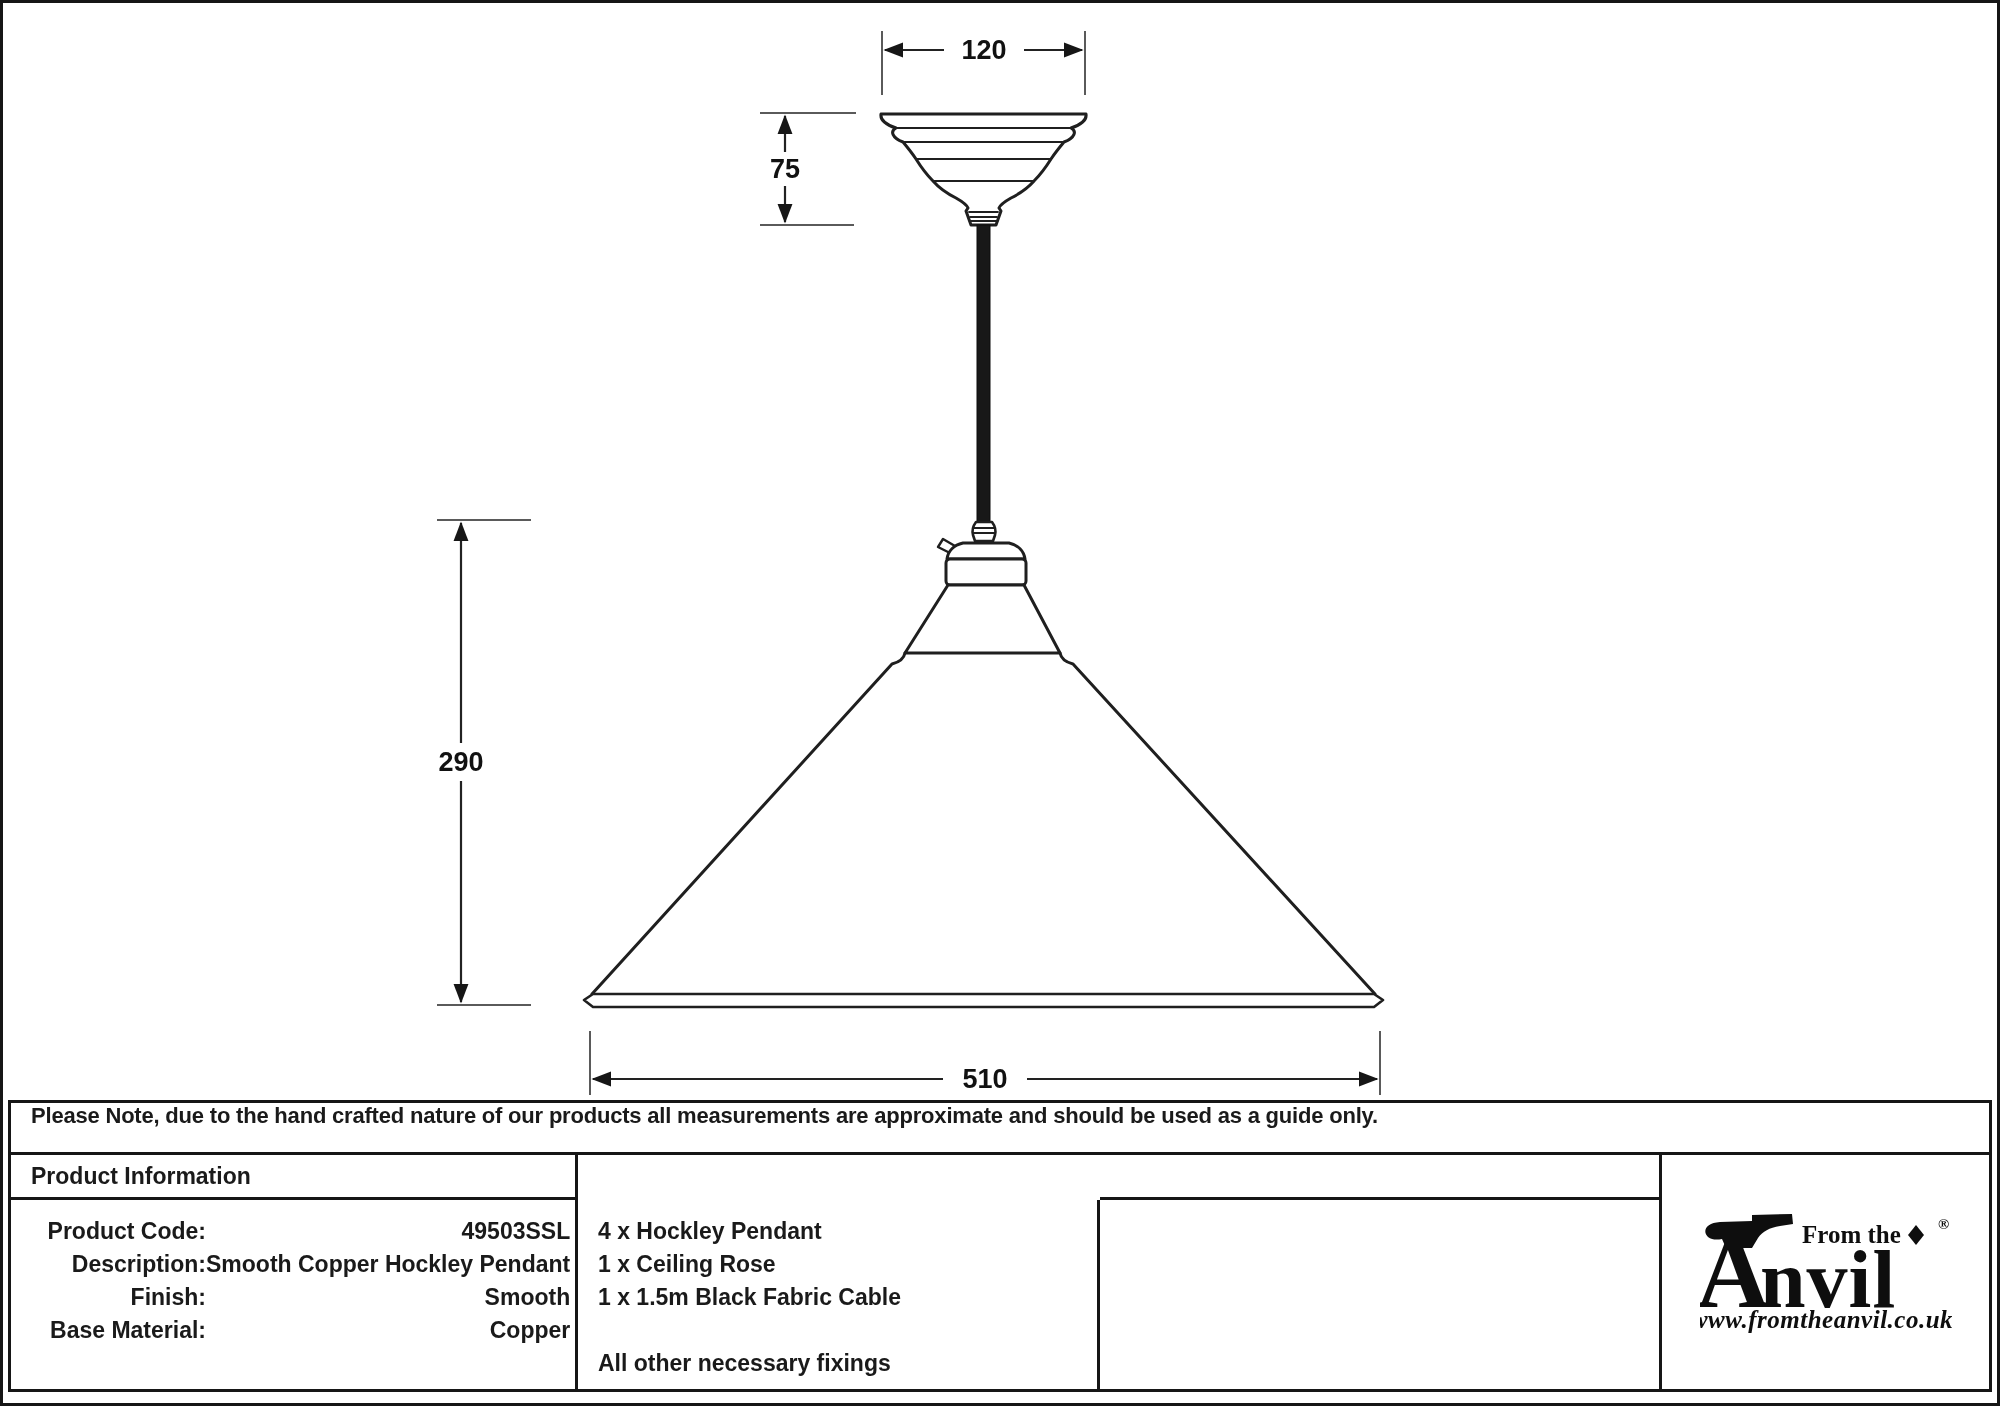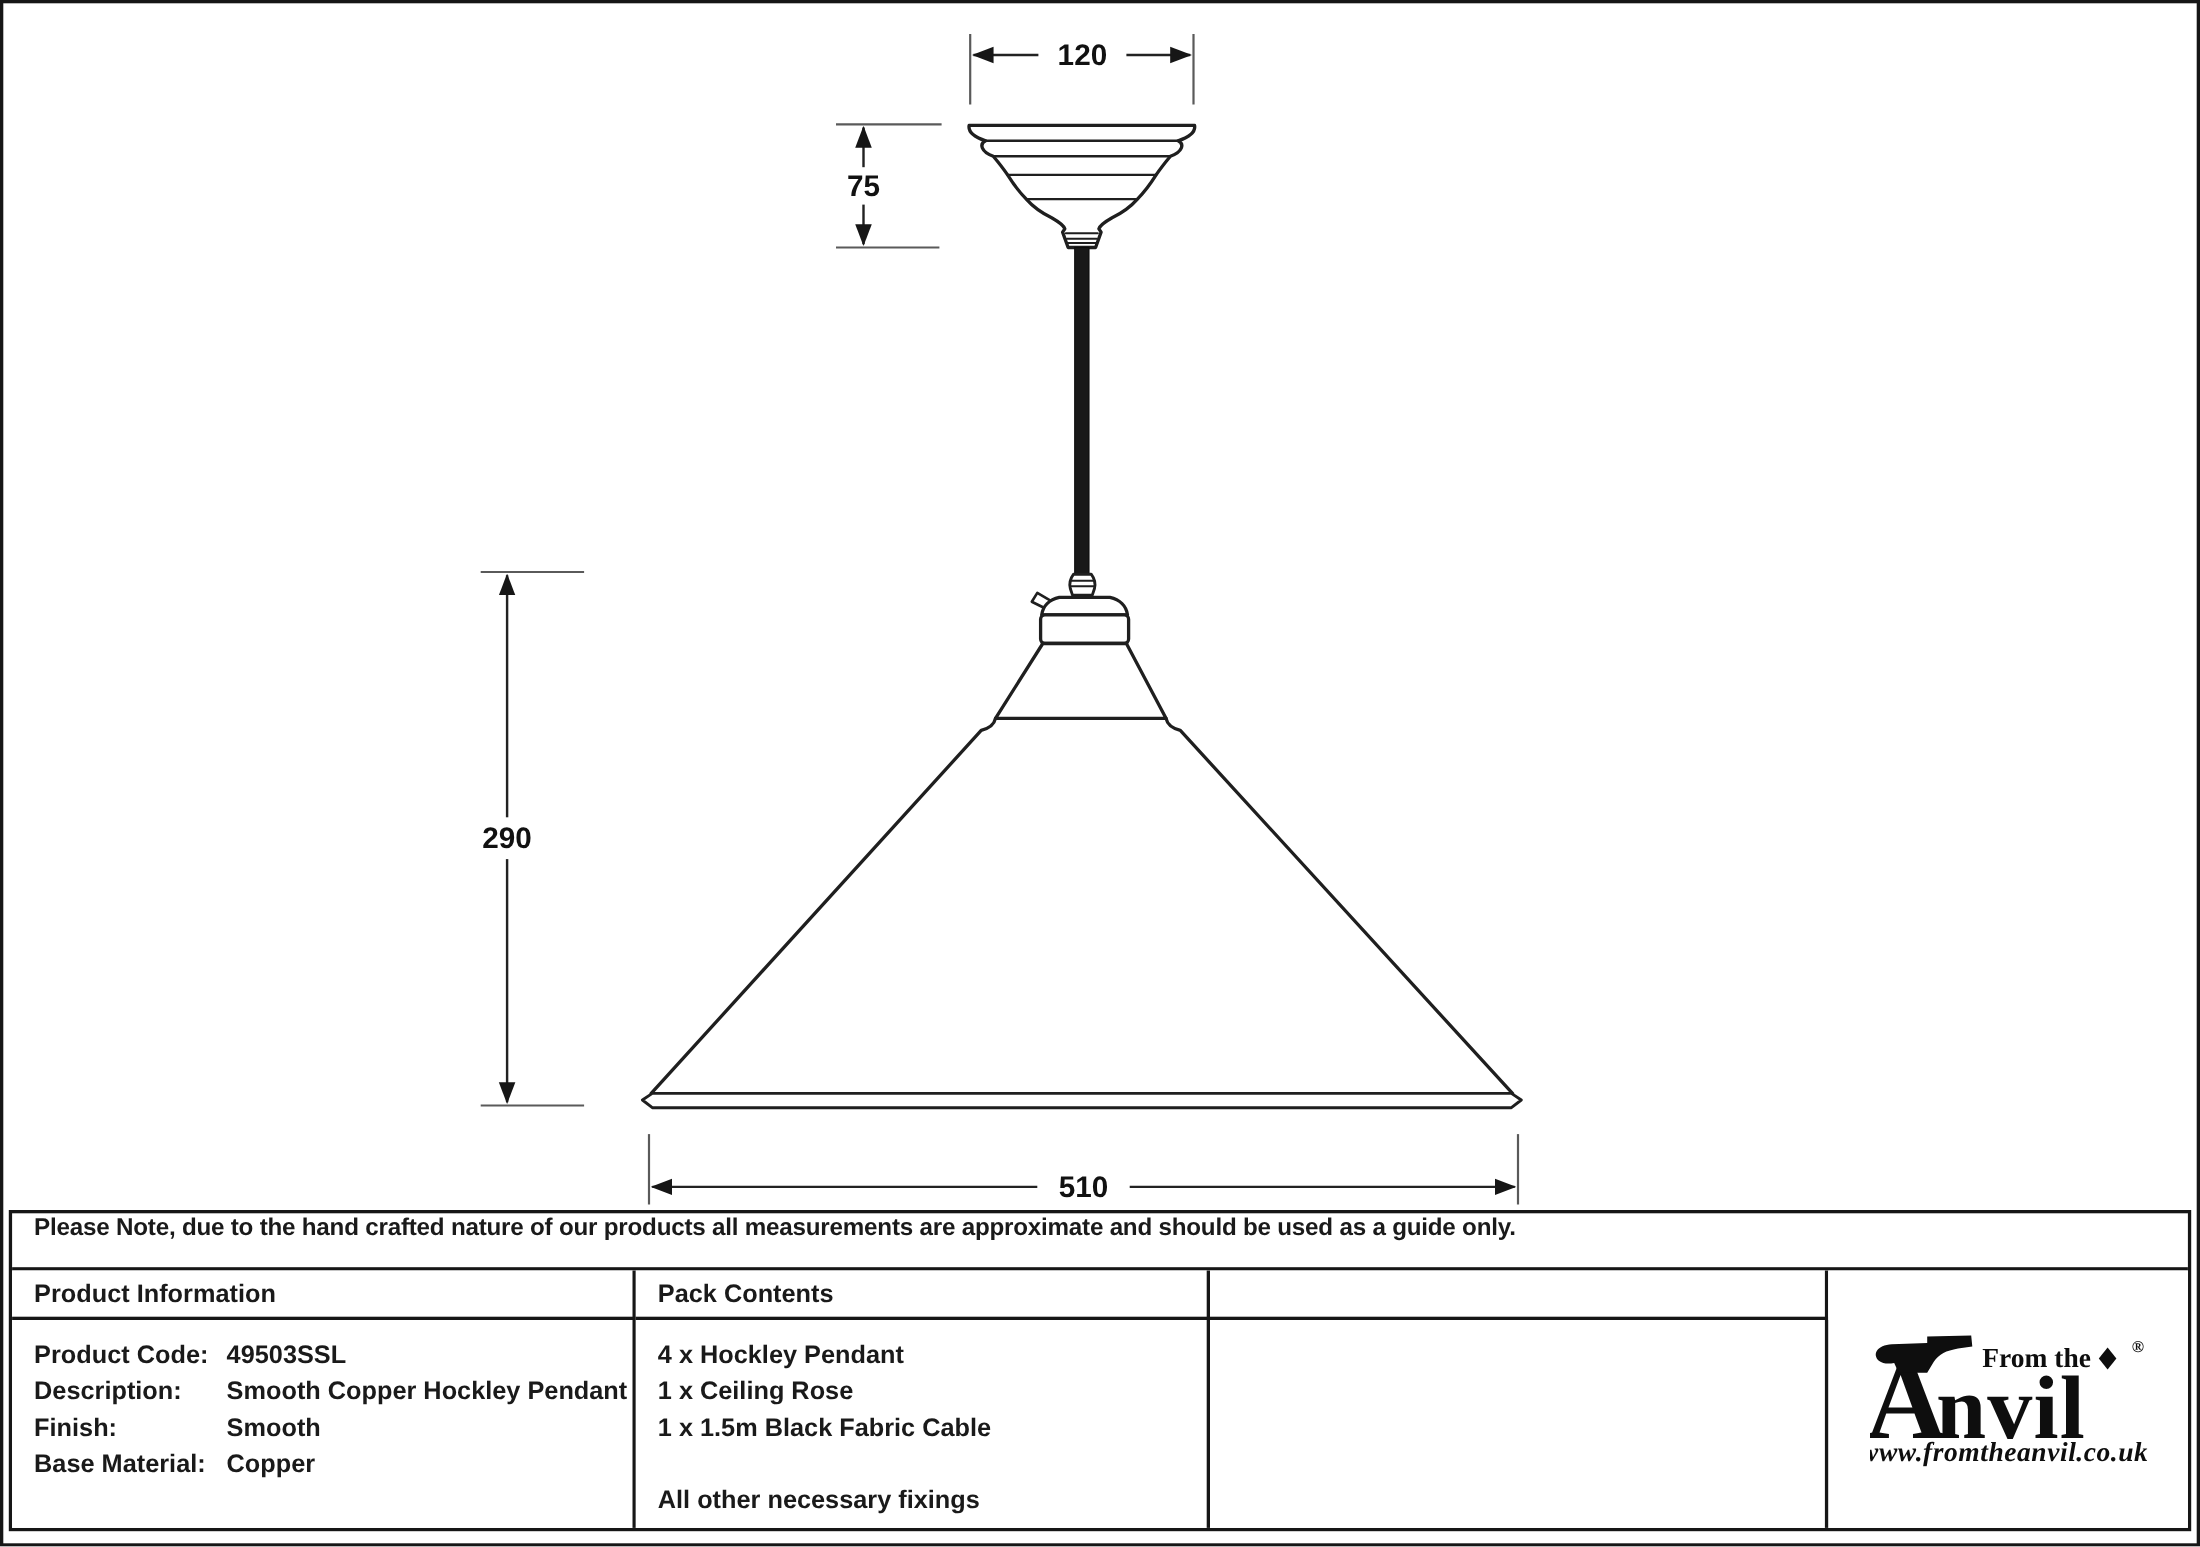--- a/index.html
+++ b/index.html
@@ -72,20 +72,21 @@
     display: flex;
     align-items: center;
     justify-content: center;
   }
 
   .kv-grid {
     display: grid;
     grid-template-columns: 175px auto;
     line-height: 33px;
     white-space: nowrap;
+    text-align: right;
   }
   .pack-line { line-height: 33px; white-space: nowrap; }
   .pack-spacer { height: 33px; }
 
   .logo-box { width: 252px; height: 122px; }
   .logo-box svg { display: block; width: 100%; height: 100%; }
 </style>
 </head>
 <body>
 
@@ -189,21 +190,20 @@
 
   <div class="bottom-panel">
 
     <div class="note-row">
       <span>Please Note, due to the hand crafted nature of our products all measurements are approximate and should be used as a guide only.</span>
     </div>
 
     <div class="info-table">
 
       <div class="cell hdr-cell" style="grid-column:1;grid-row:1;">Product Information</div>
-      <div class="cell hdr-cell" style="grid-column:2;grid-row:1;">Pack Contents</div>
       <div class="cell hdr-cell" style="grid-column:3;grid-row:1;"></div>
 
       <div class="cell logo-cell">
         <div class="logo-box">
           <svg viewBox="0 0 252 122">
 
             <text x="-4" y="96" font-family="Liberation Serif, serif" font-weight="bold" font-size="102" fill="#0e0e0e">A</text>
 
             <g>
               <path fill="#0e0e0e" d="M 8 26

